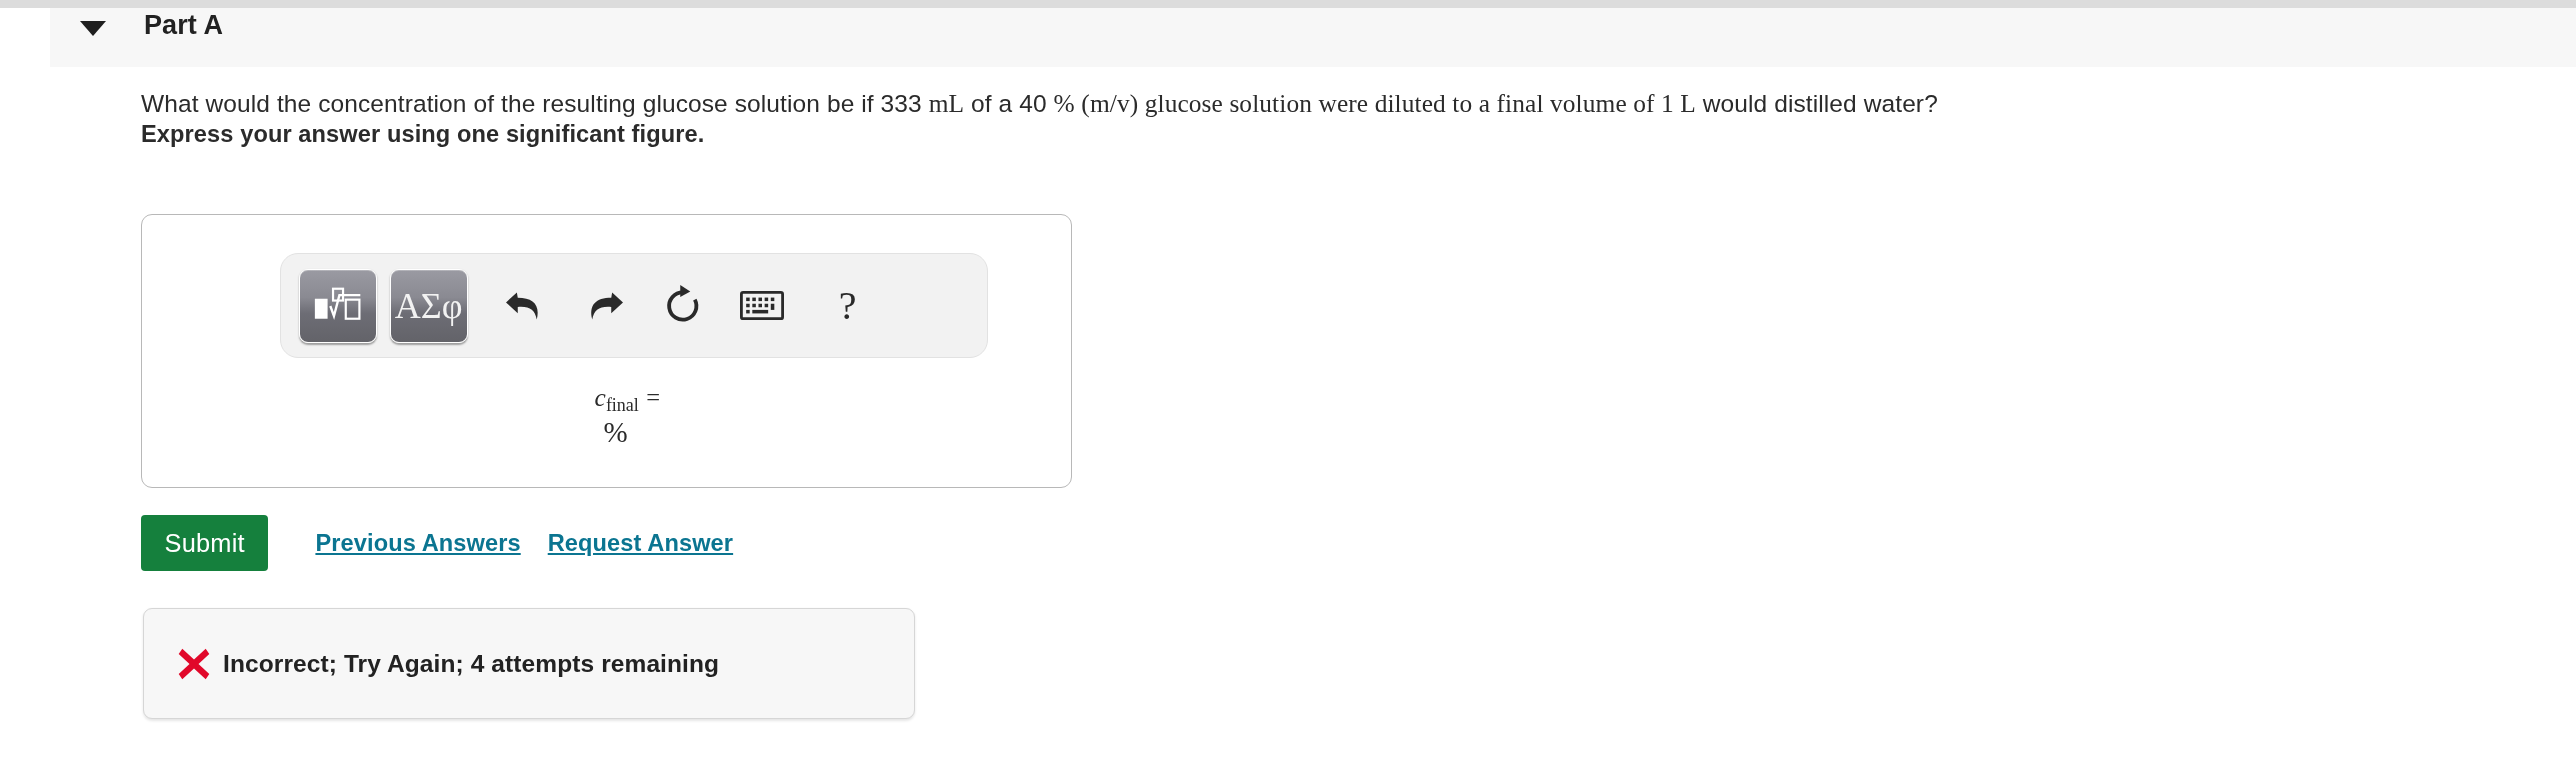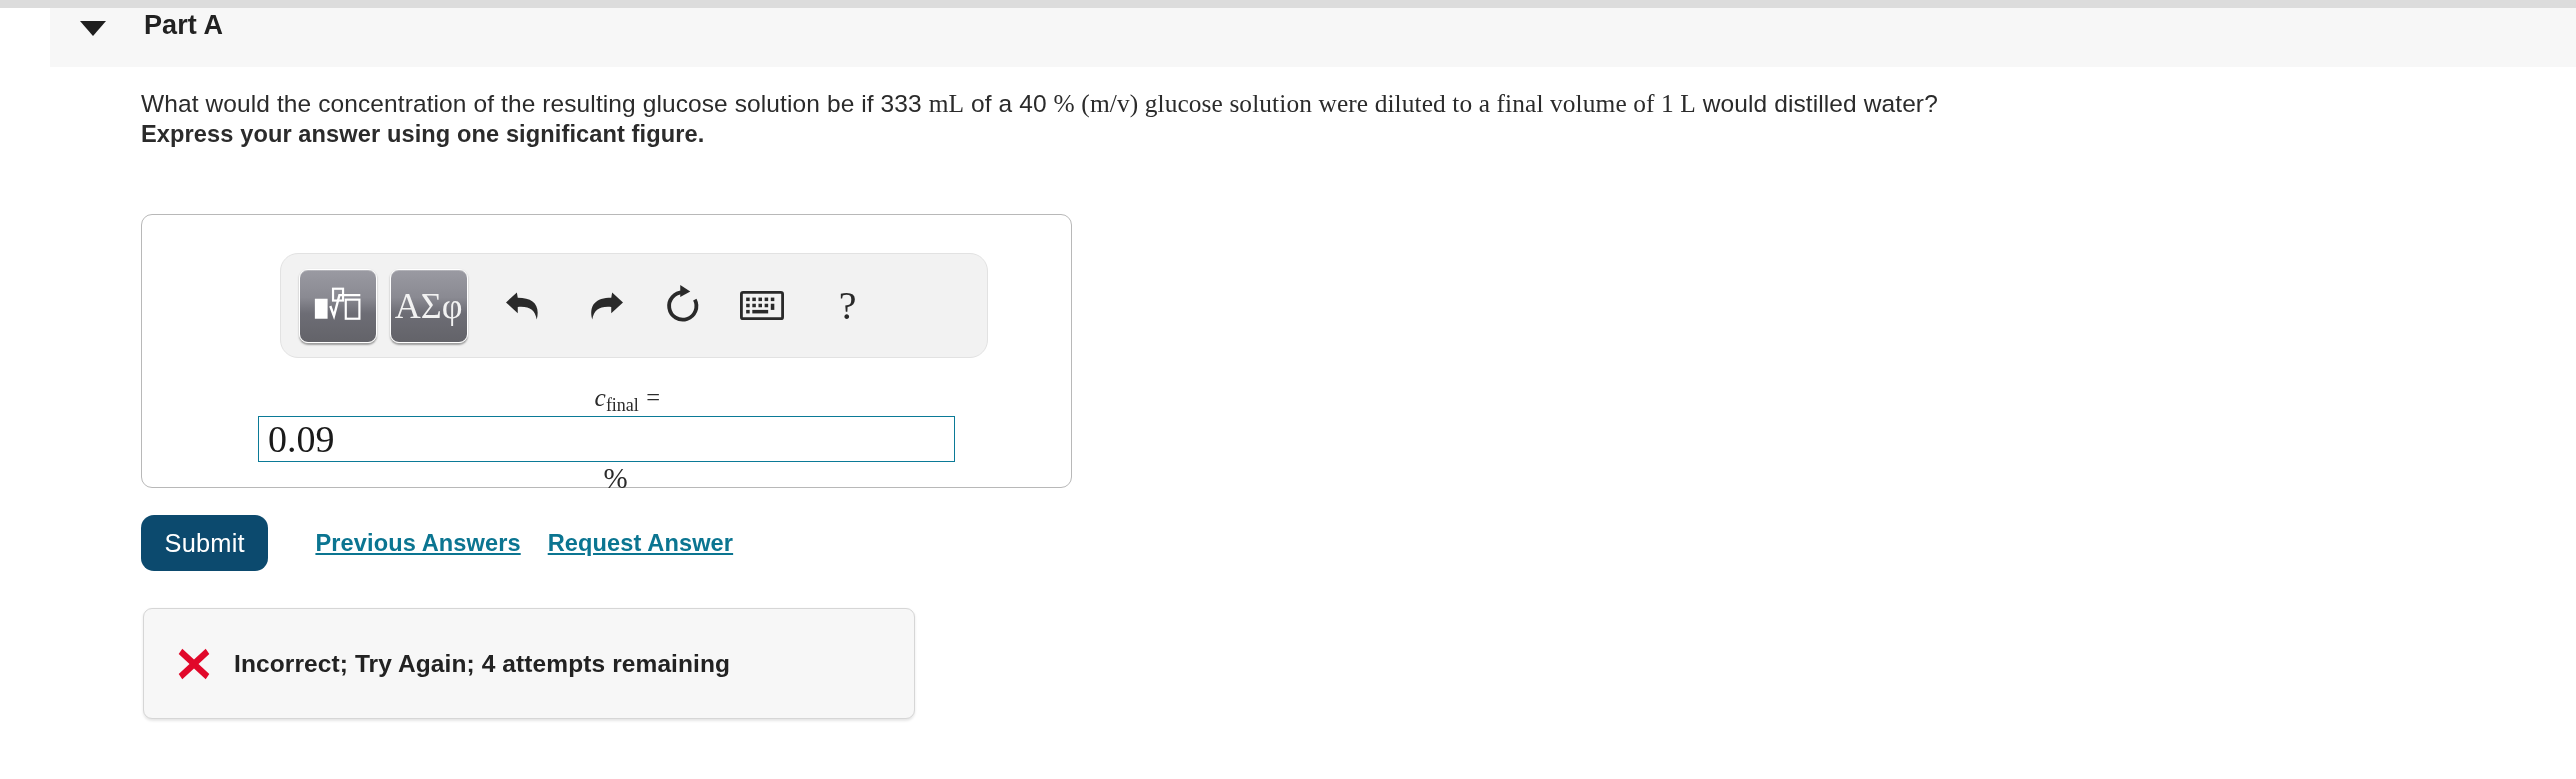--- a/index.html
+++ b/index.html
@@ -214,24 +214,24 @@
 
   
   .actions {
     position: absolute;
     left: 141px;
     top: 515px;
     display: flex;
     align-items: center;
   }
   .submit-btn {
-    background: #0c4a6e;
+    background: #15803d;
     color: #ffffff;
     border: none;
-    border-radius: 13px;
+    border-radius: 4px;
     font-family: "Liberation Sans", sans-serif;
     font-size: 25.4px;
     padding: 0 23.6px;
     height: 56px;
     line-height: 56px;
     cursor: pointer;
     letter-spacing: 0.2px;
   }
   .link {
     color: #0b7591;
@@ -263,21 +263,21 @@
   .x-icon {
     margin-left: 32px;
     width: 36px;
     height: 36px;
     flex: 0 0 auto;
     display: flex;
     align-items: center;
     justify-content: center;
   }
   .feedback-text {
-    margin-left: 22px;
+    margin-left: 11px;
     font-size: 24.5px;
     font-weight: bold;
     color: #222222;
     letter-spacing: 0.1px;
     white-space: nowrap;
   }
 </style>
 </head>
 <body>
 
@@ -351,21 +351,20 @@
       </svg>
     </div>
 
     <div class="tb-icon qmark">?</div>
   </div>
 
   <div class="answer-row">
     <div class="var-label">
       <i>c</i><span class="sub">final</span><span class="eq">=</span>
     </div>
-    <input class="answer-input" type="text" value="0.09" style="">
     <span class="unit">%</span>
   </div>
 </div>
 
 <div class="actions">
   <button class="submit-btn">Submit</button>
   <span class="link">Previous Answers</span>
   <span class="link second">Request Answer</span>
 </div>
 

